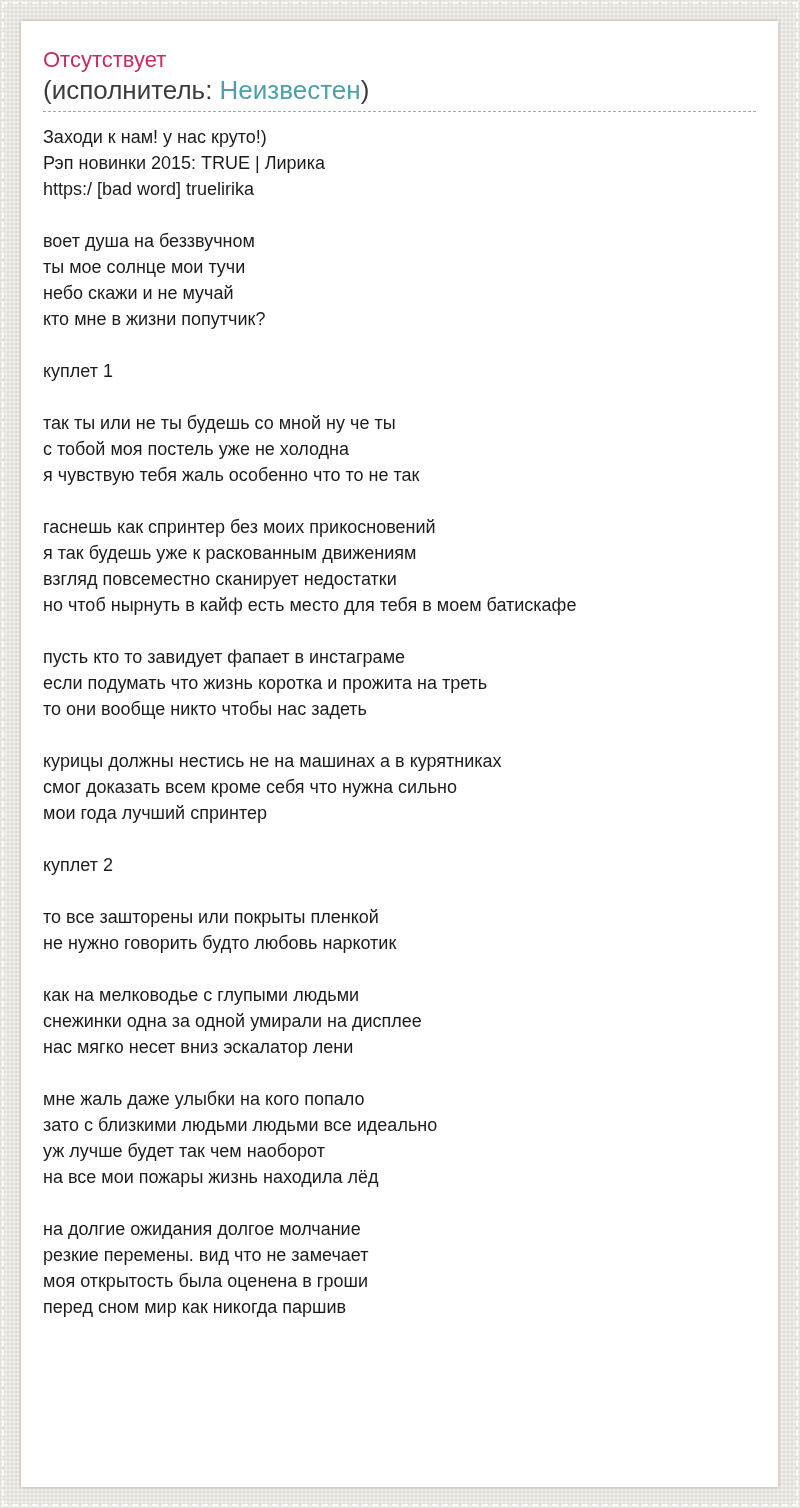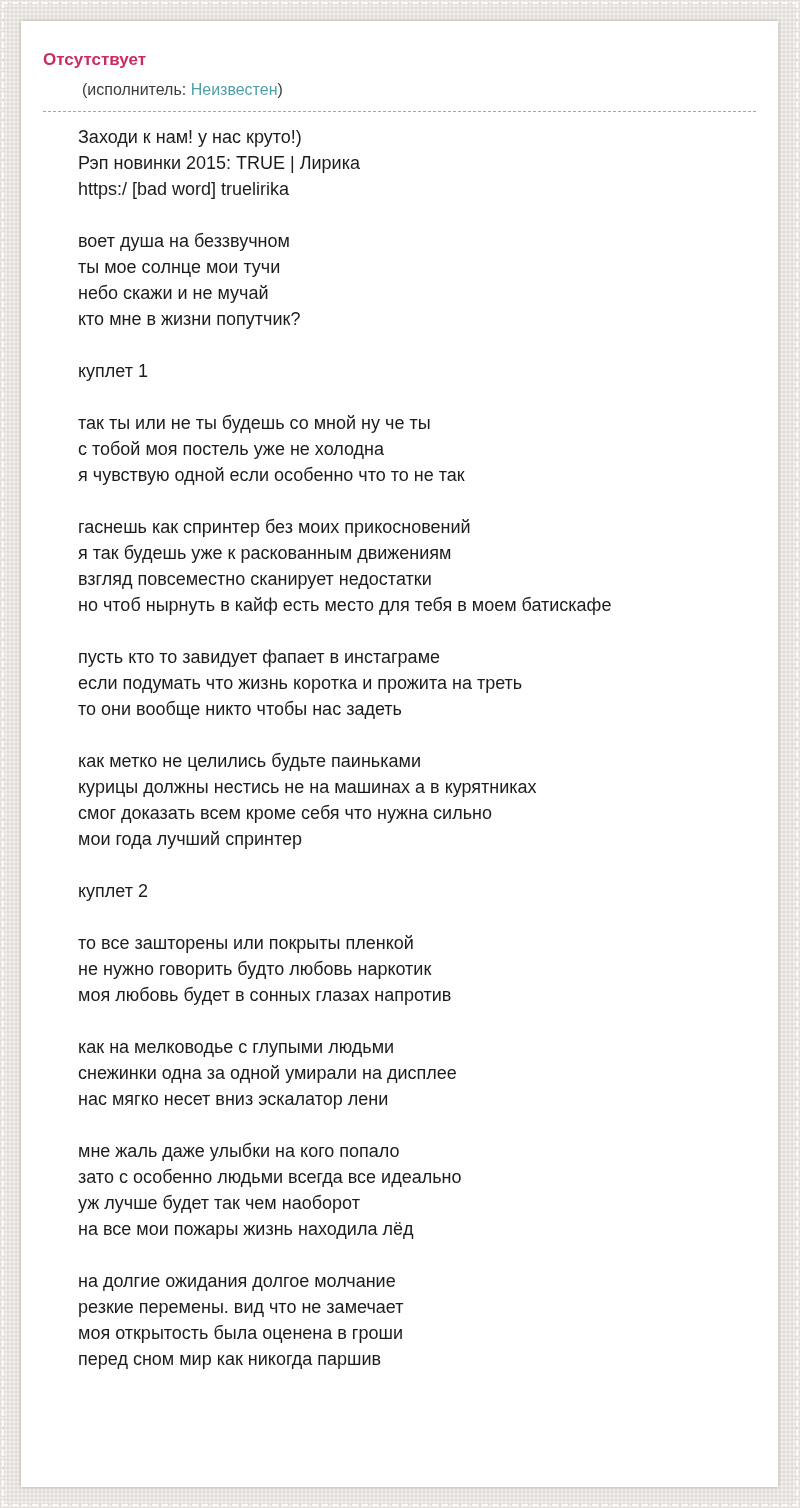--- a/index.html
+++ b/index.html
@@ -33,48 +33,46 @@
     width: 757px;
     min-height: 1466px;
     background: #ffffff;
     box-shadow: 0 0 4px rgba(0,0,0,0.22);
     box-sizing: border-box;
     padding: 24px 22px 24px 22px;
     z-index: 1;
   }
   .song-title {
     margin: 0 0 3px 0;
-    font-size: 17px;
+    font-size: 22px;
     line-height: 30px;
-    font-weight: 700;
+    font-weight: 400;
     color: #cb2b5e;
     text-decoration: none;
     display: inline-block;
     cursor: pointer;
   }
   .header-block {
     border-bottom: 1px dashed #93abc0;
     padding-bottom: 9px;
   }
   .artist-line {
-    font-size: 16px;
+    font-size: 26px;
     line-height: 24px;
     color: #3c3c3c;
-    margin-left: 39px;
   }
   .artist-link {
     color: #4f9fa8;
     text-decoration: none;
     cursor: pointer;
   }
   .lyrics {
     margin-top: 12px;
     font-size: 18px;
     color: #1c1c1c;
-    margin-left: 35px;
   }
   .lyric-line {
     line-height: 26px;
     white-space: pre-wrap;
     min-height: 26px;
   }
 </style>
 </head>
 <body>
 
@@ -95,48 +93,46 @@
       <div class="lyric-line">&nbsp;</div>
       <div class="lyric-line">воет душа на беззвучном</div>
       <div class="lyric-line">ты мое солнце мои тучи</div>
       <div class="lyric-line">небо скажи и не мучай</div>
       <div class="lyric-line">кто мне в жизни попутчик?</div>
       <div class="lyric-line">&nbsp;</div>
       <div class="lyric-line">куплет 1</div>
       <div class="lyric-line">&nbsp;</div>
       <div class="lyric-line">так ты или не ты будешь со мной ну че ты</div>
       <div class="lyric-line">с тобой моя постель уже не холодна</div>
-      <div class="lyric-line">я чувствую одной если особенно что то не так</div>
+      <div class="lyric-line">я чувствую тебя жаль особенно что то не так</div>
       <div class="lyric-line">&nbsp;</div>
       <div class="lyric-line">гаснешь как спринтер без моих прикосновений</div>
       <div class="lyric-line">я так будешь уже к раскованным движениям</div>
       <div class="lyric-line">взгляд повсеместно сканирует недостатки</div>
       <div class="lyric-line">но чтоб нырнуть в кайф есть место для тебя в моем батискафе</div>
       <div class="lyric-line">&nbsp;</div>
       <div class="lyric-line">пусть кто то завидует фапает в инстаграме</div>
       <div class="lyric-line">если подумать что жизнь коротка и прожита на треть</div>
       <div class="lyric-line">то они вообще никто чтобы нас задеть</div>
       <div class="lyric-line">&nbsp;</div>
-      <div class="lyric-line">как метко не целились будьте паиньками</div>
       <div class="lyric-line">курицы должны нестись не на машинах а в курятниках</div>
       <div class="lyric-line">смог доказать всем кроме себя что нужна сильно</div>
       <div class="lyric-line">мои года лучший спринтер</div>
       <div class="lyric-line">&nbsp;</div>
       <div class="lyric-line">куплет 2</div>
       <div class="lyric-line">&nbsp;</div>
       <div class="lyric-line">то все зашторены или покрыты пленкой</div>
       <div class="lyric-line">не нужно говорить будто любовь наркотик</div>
-      <div class="lyric-line">моя любовь будет в сонных глазах напротив</div>
       <div class="lyric-line">&nbsp;</div>
       <div class="lyric-line">как на мелководье с глупыми людьми</div>
       <div class="lyric-line">снежинки одна за одной умирали на дисплее</div>
       <div class="lyric-line">нас мягко несет вниз эскалатор лени</div>
       <div class="lyric-line">&nbsp;</div>
       <div class="lyric-line">мне жаль даже улыбки на кого попало</div>
-      <div class="lyric-line">зато с особенно людьми всегда все идеально</div>
+      <div class="lyric-line">зато с близкими людьми людьми все идеально</div>
       <div class="lyric-line">уж лучше будет так чем наоборот</div>
       <div class="lyric-line">на все мои пожары жизнь находила лёд</div>
       <div class="lyric-line">&nbsp;</div>
       <div class="lyric-line">на долгие ожидания долгое молчание</div>
       <div class="lyric-line">резкие перемены. вид что не замечает</div>
       <div class="lyric-line">моя открытость была оценена в гроши</div>
       <div class="lyric-line">перед сном мир как никогда паршив</div>
     </div>
 </div>
 

